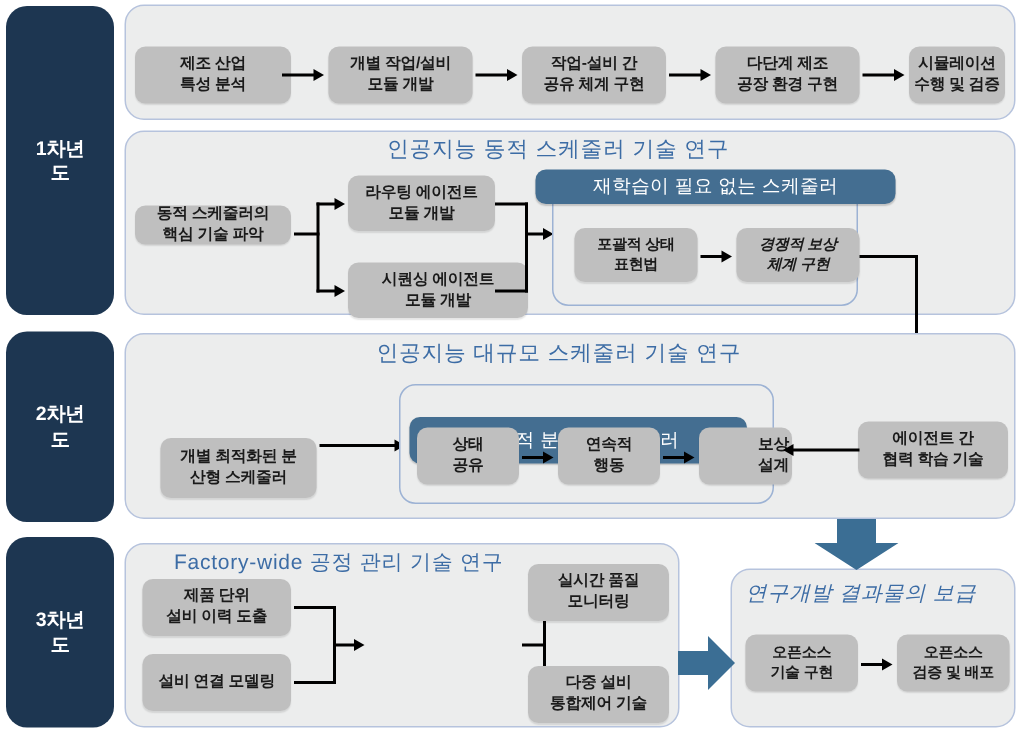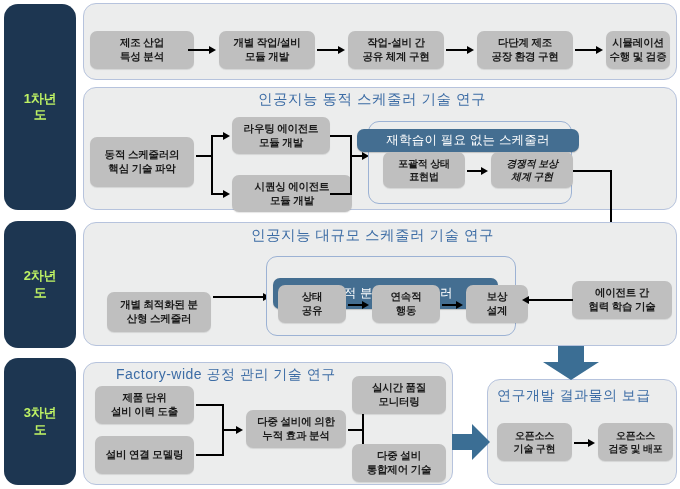--- a/index.html
+++ b/index.html
@@ -11,21 +11,21 @@
     position:relative;
   }
   #root{position:absolute;inset:0;}
 
   
   .year-chip{
     position:absolute;
     left:4px;width:72px;
     background:#1d3651;
     border-radius:14px;
-    color:#bef264;
+    color:#ffffff;
     display:flex;align-items:center;justify-content:center;
     text-align:center;
     font-size:13px;font-weight:700;
     line-height:1.25;
     letter-spacing:-0.3px;
   }
 
   
   .panel{
     position:absolute;
@@ -167,21 +167,21 @@
 
   <div class="box" style="left:606px;top:31px;width:64px;height:38px;">
     <span style="white-space:pre-line">시뮬레이션
 수행 및 검증</span>
   </div>
 
   <div class="panel" style="left:83px;top:87px;width:594px;height:123px;"></div>
 
   <div class="panel-title" style="left:258px;top:90px;">인공지능 동적 스케줄러 기술 연구</div>
 
-  <div class="box" style="left:90px;top:137px;width:104px;height:50px;">
+  <div class="box" style="left:90px;top:137px;width:104px;height:26px;">
     <span style="white-space:pre-line">동적 스케줄러의
 핵심 기술 파악</span>
   </div>
 
   <div class="hline" style="left:196px;top:155px;width:17px;"></div>
   <div class="vline" style="left:211px;top:135px;height:60px;"></div>
   <div class="hline" style="left:211px;top:135px;width:14px;"></div>
   <div class="arrow-r" style="left:223px;top:131.5px;"></div>
   <div class="hline" style="left:211px;top:193px;width:14px;"></div>
   <div class="arrow-r" style="left:223px;top:189.5px;"></div>
@@ -195,21 +195,21 @@
 모듈 개발</span>
   </div>
 
   <div class="hline" style="left:330px;top:135px;width:22px;"></div>
   <div class="hline" style="left:330px;top:193px;width:22px;"></div>
   <div class="vline" style="left:350px;top:135px;height:60px;"></div>
   <div class="hline" style="left:350px;top:155px;width:14px;"></div>
   <div class="arrow-r" style="left:362px;top:151.5px;"></div>
 
   <div class="subpanel" style="left:368px;top:121px;width:204px;height:83px;"></div>
-  <div class="subhead" style="left:357px;top:113px;width:222px;height:23px;margin-top:16px;">재학습이 필요 없는 스케줄러</div>
+  <div class="subhead" style="left:357px;top:113px;width:240px;height:23px;">재학습이 필요 없는 스케줄러</div>
 
   <div class="box sm" style="left:383px;top:152px;width:82px;height:36px;">
     <span style="white-space:pre-line">포괄적 상태
 표현법</span>
   </div>
   <div class="hline" style="left:467px;top:170px;width:16px;"></div>
   <div class="arrow-r" style="left:481px;top:166.5px;"></div>
   <div class="box sm" style="left:491px;top:152px;width:82px;height:36px;font-style:italic;">
     <span style="white-space:pre-line">경쟁적 보상
 체계 구현</span>
@@ -238,21 +238,21 @@
 공유</span>
   </div>
   <div class="hline" style="left:348px;top:304px;width:16px;"></div>
   <div class="arrow-r" style="left:362px;top:300.5px;"></div>
   <div class="box" style="left:372px;top:285px;width:68px;height:38px;">
     <span style="white-space:pre-line">연속적
 행동</span>
   </div>
   <div class="hline" style="left:442px;top:304px;width:16px;"></div>
   <div class="arrow-r" style="left:456px;top:300.5px;"></div>
-  <div class="box" style="left:466px;top:285px;width:62px;height:38px;">
+  <div class="box" style="left:466px;top:285px;width:62px;height:38px;justify-content:flex-end;">
     <span style="white-space:pre-line">보상
 설계</span>
   </div>
 
   <div class="box" style="left:572px;top:281px;width:100px;height:38px;">
     <span style="white-space:pre-line">에이전트 간
 협력 학습 기술</span>
   </div>
   <div class="hline" style="left:527px;top:299px;width:46px;"></div>
   <div class="arrow-l" style="left:522px;top:295.5px;"></div>
@@ -268,44 +268,40 @@
   <div class="box" style="left:95px;top:436px;width:99px;height:38px;">
     <span style="white-space:pre-line">설비 연결 모델링</span>
   </div>
 
   <div class="hline" style="left:196px;top:404px;width:28px;"></div>
   <div class="hline" style="left:196px;top:454px;width:28px;"></div>
   <div class="vline" style="left:222px;top:404px;height:52px;"></div>
   <div class="hline" style="left:222px;top:429px;width:16px;"></div>
   <div class="arrow-r" style="left:236px;top:425.5px;"></div>
 
-  <div class="box" style="left:246px;top:410px;width:100px;height:38px;">
-    <span style="white-space:pre-line">다중 설비에 의한
-누적 효과 분석</span>
-  </div>
 
   <div class="hline" style="left:348px;top:429px;width:16px;"></div>
   <div class="vline" style="left:362px;top:394px;height:70px;"></div>
   <div class="hline" style="left:362px;top:394px;width:10px;"></div>
   <div class="arrow-r" style="left:370px;top:390.5px;"></div>
   <div class="hline" style="left:362px;top:462px;width:10px;"></div>
   <div class="arrow-r" style="left:370px;top:458.5px;"></div>
 
   <div class="box" style="left:352px;top:444px;width:94px;height:38px;">
     <span style="white-space:pre-line">다중 설비
 통합제어 기술</span>
   </div>
   <div class="box" style="left:352px;top:376px;width:94px;height:38px;">
     <span style="white-space:pre-line">실시간 품질
 모니터링</span>
   </div>
 
   <div class="panel" style="left:487px;top:379px;width:190px;height:106px;"></div>
 
-  <div class="panel-title small" style="left:497px;top:387px;">연구개발 결과물의 보급</div>
+  <div class="panel-title small" style="left:497px;top:387px;font-style:italic;">연구개발 결과물의 보급</div>
 
   <div class="box sm" style="left:497px;top:423px;width:75px;height:38px;">
     <span style="white-space:pre-line">오픈소스
 기술 구현</span>
   </div>
   <div class="hline" style="left:574px;top:442px;width:16px;"></div>
   <div class="arrow-r" style="left:588px;top:438.5px;"></div>
   <div class="box sm" style="left:598px;top:423px;width:75px;height:38px;">
     <span style="white-space:pre-line">오픈소스
 검증 및 배포</span>

